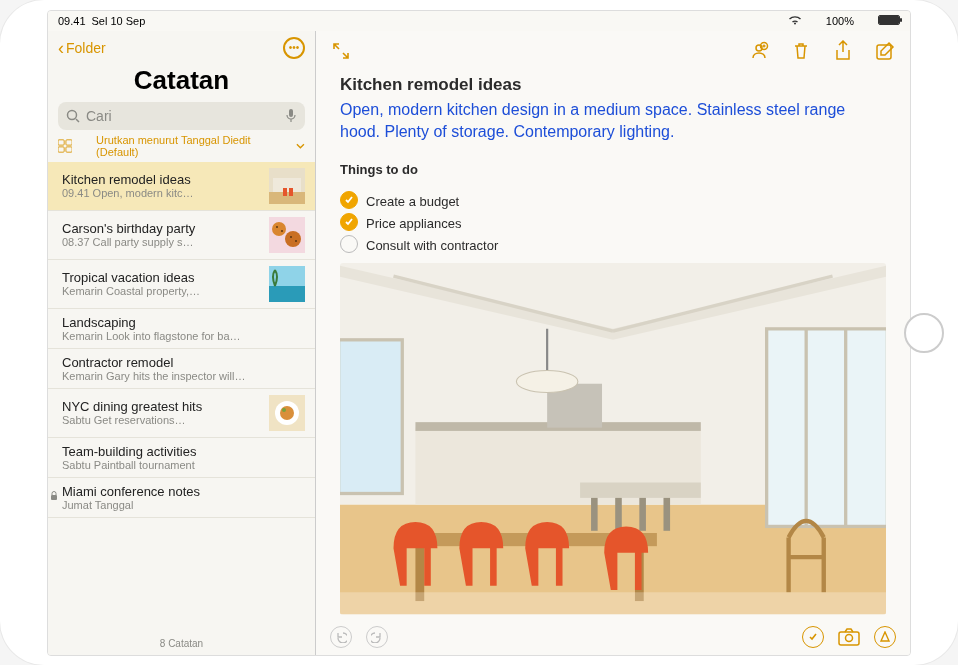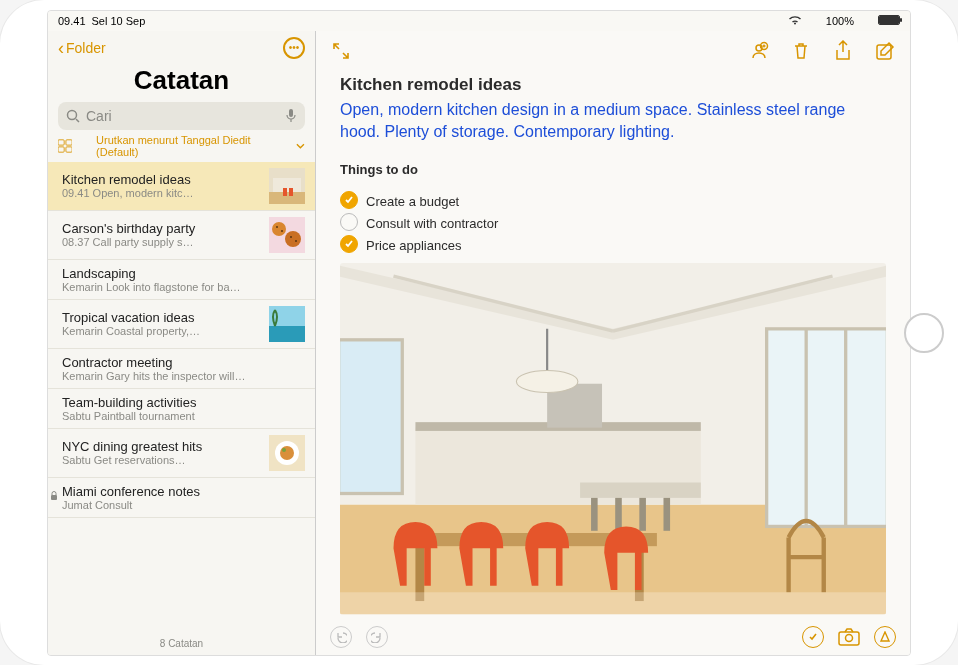--- a/index.html
+++ b/index.html
@@ -251,67 +251,67 @@
                   <circle cx="10" cy="12" r="7" fill="#d9862f"></circle>
                   <circle cx="24" cy="22" r="8" fill="#c96f23"></circle>
                   <circle cx="8" cy="10" r="1" fill="#5a3512"></circle>
                   <circle cx="13" cy="14" r="1" fill="#5a3512"></circle>
                   <circle cx="22" cy="20" r="1" fill="#5a3512"></circle>
                   <circle cx="27" cy="24" r="1" fill="#5a3512"></circle>
                 </svg></div>
             </div>
             <div class="note-row">
               <div class="txt">
-                <div class="title">Landscaping</div>
-                <div class="meta">Kemarin  Look into flagstone for ba…</div>
-              </div>
-            </div>
-            <div class="note-row">
-              <div class="txt">
                 <div class="title">Tropical vacation ideas</div>
                 <div class="meta">Kemarin  Coastal property,…</div>
               </div>
               <div class="thumb"><svg viewBox="0 0 36 36">
                   <rect width="36" height="20" fill="#8fd3e8"></rect>
                   <rect y="20" width="36" height="16" fill="#2a9bb8"></rect>
                   <path d="M6 20 q4 -10 0 -16 M6 20 q-4 -10 0 -16" stroke="#3a7a3a" stroke-width="2" fill="none"></path>
                 </svg></div>
             </div>
             <div class="note-row">
               <div class="txt">
-                <div class="title">Contractor meeting</div>
+                <div class="title">Landscaping</div>
+                <div class="meta">Kemarin  Look into flagstone for ba…</div>
+              </div>
+            </div>
+            <div class="note-row">
+              <div class="txt">
+                <div class="title">Contractor remodel</div>
                 <div class="meta">Kemarin  Gary hits the inspector will…</div>
-              </div>
-            </div>
-            <div class="note-row">
-              <div class="txt">
-                <div class="title">Team-building activities</div>
-                <div class="meta">Sabtu  Paintball tournament</div>
               </div>
             </div>
             <div class="note-row">
               <div class="txt">
                 <div class="title">NYC dining greatest hits</div>
                 <div class="meta">Sabtu  Get reservations…</div>
               </div>
               <div class="thumb"><svg viewBox="0 0 36 36">
                   <rect width="36" height="36" fill="#f0e3c4"></rect>
                   <circle cx="18" cy="18" r="12" fill="#fff"></circle>
                   <circle cx="18" cy="18" r="7" fill="#d98f3a"></circle>
                   <circle cx="15" cy="15" r="2" fill="#7aa23a"></circle>
                 </svg></div>
             </div>
             <div class="note-row">
+              <div class="txt">
+                <div class="title">Team-building activities</div>
+                <div class="meta">Sabtu  Paintball tournament</div>
+              </div>
+            </div>
+            <div class="note-row">
               <span class="lock-icon"><svg width="8" height="10" viewBox="0 0 8 10">
                   <rect x="1" y="4" width="6" height="5" rx="1" fill="#8a8a85"></rect>
                   <path d="M2 4V2.5a2 2 0 014 0V4" stroke="#8a8a85" fill="none"></path>
                 </svg></span>
               <div class="txt">
                 <div class="title">Miami conference notes</div>
-                <div class="meta">Jumat  Consult</div>
+                <div class="meta">Jumat  Tanggal</div>
               </div>
             </div>
           </div>
 
         <div class="sidebar-footer">8 Catatan</div>
       </div>
 
       <div class="detail">
         <div class="detail-toolbar">
           <div class="tb-icon">
@@ -354,31 +354,31 @@
           <ul class="checklist" id="checklist">
               <li>
                 <span class="checkcircle checked">
                   <svg width="10" height="10" viewBox="0 0 10 10">
                     <path d="M2 5l2 2 4-5" stroke="#fff" stroke-width="1.8" fill="none"></path>
                   </svg>
                 </span>
                 <span>Create a budget</span>
               </li>
               <li>
-                <span class="checkcircle"></span>
-                <span>Consult with contractor</span>
-              </li>
-              <li>
                 <span class="checkcircle checked">
                   <svg width="10" height="10" viewBox="0 0 10 10">
                     <path d="M2 5l2 2 4-5" stroke="#fff" stroke-width="1.8" fill="none"></path>
                   </svg>
                 </span>
                 <span>Price appliances</span>
               </li>
+              <li>
+                <span class="checkcircle"></span>
+                <span>Consult with contractor</span>
+              </li>
             </ul>
           <div class="attached-img">
             <svg viewBox="0 0 520 320" preserveAspectRatio="xMidYMid slice">
 
               <rect x="0" y="220" width="520" height="100" fill="#e8c58a"></rect>
 
               <rect x="0" y="0" width="520" height="220" fill="#f2efe8"></rect>
 
               <polygon points="0,0 260,60 520,0 520,10 260,70 0,10" fill="#e8e4da"></polygon>
               <line x1="60" y1="12" x2="260" y2="62" stroke="#d8d3c6" stroke-width="3"></line>

